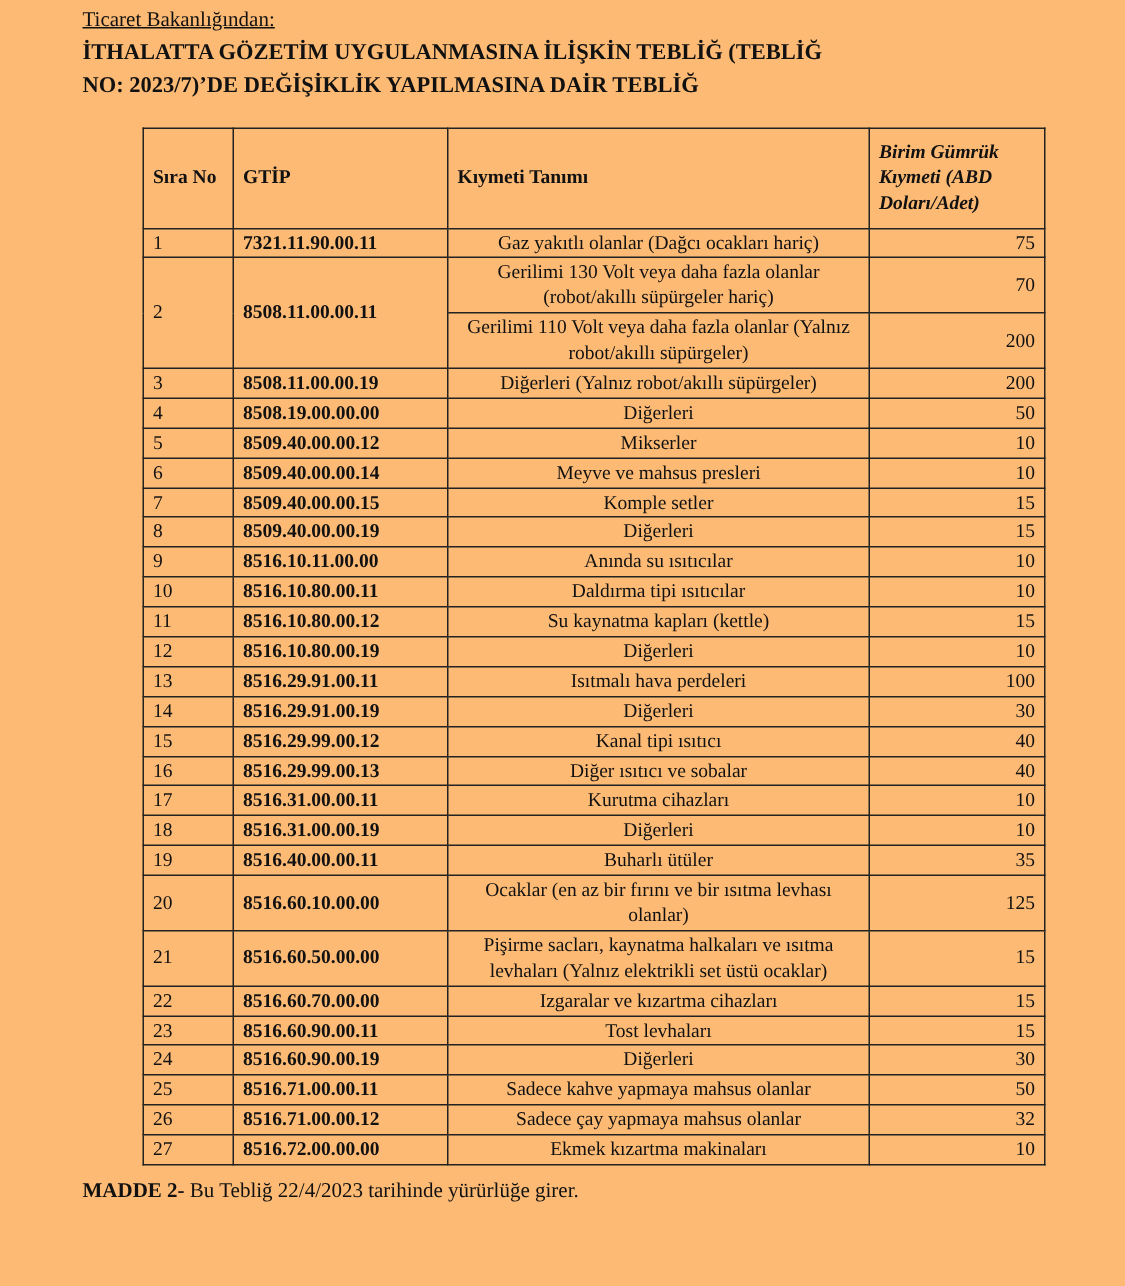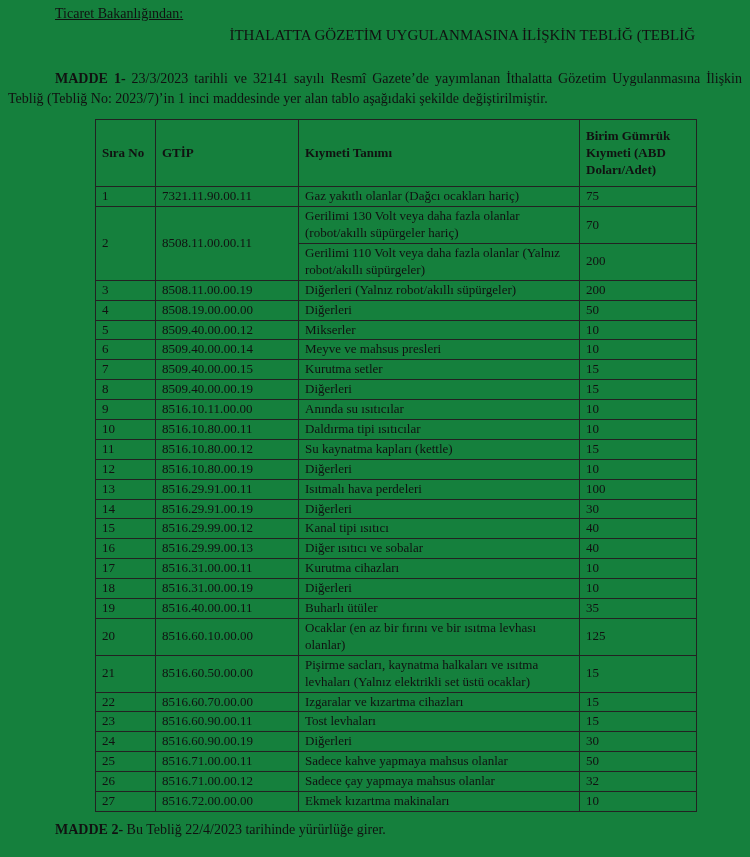--- a/index.html
+++ b/index.html
@@ -6,32 +6,32 @@
     margin: 0;
     padding: 0;
     background: #ffffff;
     color: #111111;
     font-family: "Liberation Serif", "DejaVu Serif", serif;
   }
   .page {
     position: relative;
     width: 750px;
     height: 857px;
-    background: #15803d;
+    background: #fdba74;
     overflow: hidden;
   }
   .from-line {
     margin: 6px 0 0 55px;
     font-size: 14px;
     text-decoration: underline;
   }
   .doc-title {
     margin: 3px auto 16px auto;
-    text-align: right;
-    font-weight: normal;
+    text-align: left;
+    font-weight: bold;
     font-size: 15px;
     line-height: 1.45;
     width: 640px;
   }
   .para {
     margin: 0 8px;
     font-size: 14px;
     line-height: 1.45;
     text-align: justify;
     text-indent: 47px;
@@ -53,40 +53,40 @@
     overflow: hidden;
   }
   table.goods th {
     font-weight: bold;
     text-align: left;
     height: 64px;
   }
   th.col-no    { width: 47px; }
   th.col-gtip  { width: 130px; }
   th.col-desc  { width: 268px; }
-  th.col-value { width: 104px; text-align: center; }
+  th.col-value { width: 104px; text-align: center; font-style: italic; }
   td.col-no    { text-align: left; }
-  td.col-gtip  { text-align: left; }
-  td.col-desc  { text-align: left; }
-  td.col-value { text-align: left; }
+  td.col-gtip  { text-align: left; font-weight: bold; }
+  td.col-desc  { text-align: center; }
+  td.col-value { text-align: right; }
   .bottom-paras { margin-top: 8px; }
   .para.m23 { text-align: left; margin-bottom: 2px; }
 </style>
 </head>
 <body>
 
 <div class="page">
 
   <div class="from-line">Ticaret Bakanlığından:</div>
 
   <div class="doc-title">
     <div>İTHALATTA GÖZETİM UYGULANMASINA İLİŞKİN TEBLİĞ (TEBLİĞ</div>
+    <div>NO: 2023/7)’DE DEĞİŞİKLİK YAPILMASINA DAİR TEBLİĞ</div>
   </div>
 
-  <p class="para m1"><span class="bold">MADDE 1-</span><span> 23/3/2023 tarihli ve 32141 sayılı Resmî Gazete’de yayımlanan İthalatta Gözetim Uygulanmasına İlişkin Tebliğ (Tebliğ No: 2023/7)’in 1 inci maddesinde yer alan tablo aşağıdaki şekilde değiştirilmiştir.</span></p>
 
   <table class="goods">
     <thead>
       <tr>
         <th class="col-no">Sıra No</th>
         <th class="col-gtip">GTİP</th>
         <th class="col-desc">Kıymeti Tanımı</th>
         <th class="col-value">Birim Gümrük Kıymeti (ABD Doları/Adet)</th>
       </tr>
     </thead>
@@ -127,21 +127,21 @@
         </tr>
         <tr>
           <td class="col-no">6</td>
           <td class="col-gtip">8509.40.00.00.14</td>
           <td class="col-desc">Meyve ve mahsus presleri</td>
           <td class="col-value">10</td>
         </tr>
         <tr>
           <td class="col-no">7</td>
           <td class="col-gtip">8509.40.00.00.15</td>
-          <td class="col-desc">Kurutma setler</td>
+          <td class="col-desc">Komple setler</td>
           <td class="col-value">15</td>
         </tr>
         <tr>
           <td class="col-no">8</td>
           <td class="col-gtip">8509.40.00.00.19</td>
           <td class="col-desc">Diğerleri</td>
           <td class="col-value">15</td>
         </tr>
         <tr>
           <td class="col-no">9</td>

